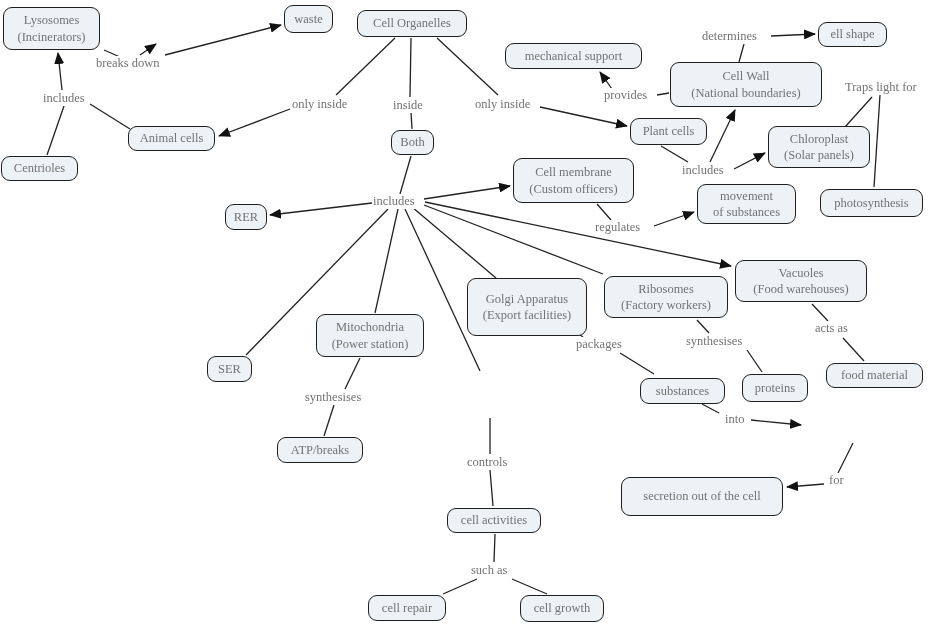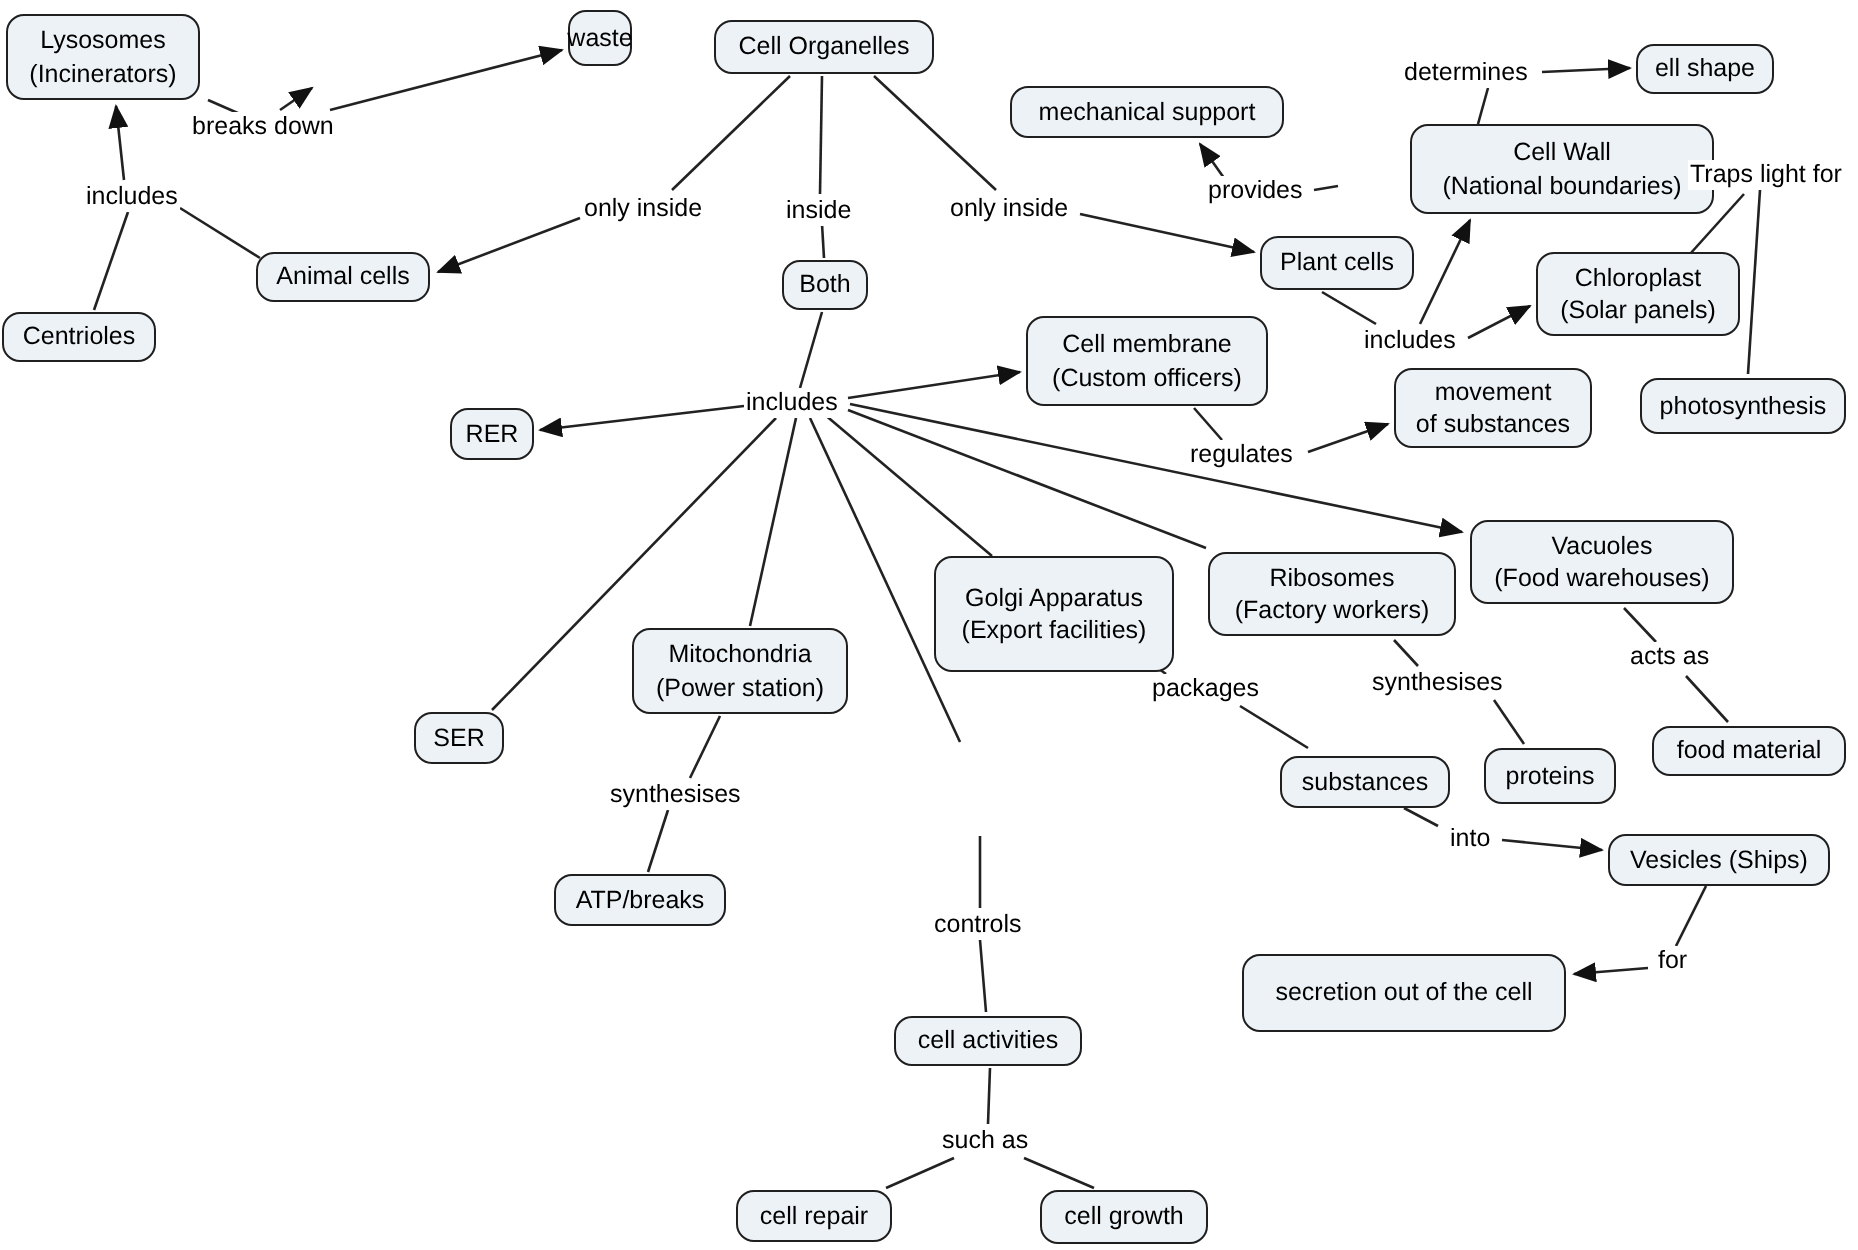--- a/index.html
+++ b/index.html
@@ -1,18 +1,18 @@
 <!DOCTYPE html>
 <html><head>
 <meta charset="utf-8">
 <style>
   html,body{margin:0;padding:0;background:#fff;}
   .canvas{
     position:relative;width:929px;height:625px;background:#ffffff;overflow:hidden;
-    font-family:Liberation Sans, sans-serif;color:#000000;
+    font-family:Liberation Serif, serif;color:#737373;
   }
   .wires{position:absolute;left:0;top:0;width:929px;height:625px;}
   .node{
     position:absolute;box-sizing:border-box;
     display:flex;align-items:center;justify-content:center;text-align:center;
     background:#edf2f6;border:1.5px solid #1f1f1f;border-radius:9px;
     font-size:12.5px;line-height:1.3;white-space:pre;padding:1px 3px;
   }
   .edge-label{
     position:absolute;font-size:12.5px;line-height:1.2;white-space:nowrap;
@@ -78,24 +78,24 @@
       <line x1="843" y1="338" x2="864" y2="361"></line>
       <line x1="702" y1="404" x2="719" y2="413"></line>
       <line x1="751" y1="420" x2="801" y2="425" marker-end="url(#arrow)"></line>
       <line x1="853" y1="443" x2="838" y2="473"></line>
       <line x1="824" y1="484" x2="787" y2="487" marker-end="url(#arrow)"></line>
     </g>
   </svg>
 
   <div class="node" style="left:3px;top:7px;width:97px;height:43px">Lysosomes
 (Incinerators)</div>
-  <div class="node" style="left:284px;top:5px;width:32px;height:28px">waste</div>
+  <div class="node" style="left:284px;top:5px;width:49px;height:28px">waste</div>
   <div class="node" style="left:357px;top:10px;width:110px;height:27px">Cell Organelles</div>
   <div class="node" style="left:505px;top:43px;width:137px;height:26px">mechanical support</div>
-  <div class="node" style="left:705px;top:62px;width:152px;height:45px">Cell Wall
+  <div class="node" style="left:670px;top:62px;width:152px;height:45px">Cell Wall
 (National boundaries)</div>
   <div class="node" style="left:818px;top:22px;width:69px;height:25px">ell shape</div>
   <div class="node" style="left:128px;top:126px;width:87px;height:25px">Animal cells</div>
   <div class="node" style="left:1px;top:156px;width:77px;height:25px">Centrioles</div>
   <div class="node" style="left:630px;top:118px;width:77px;height:27px">Plant cells</div>
   <div class="node" style="left:768px;top:126px;width:102px;height:42px">Chloroplast
 (Solar panels)</div>
   <div class="node" style="left:820px;top:189px;width:103px;height:28px">photosynthesis</div>
   <div class="node" style="left:391px;top:130px;width:43px;height:25px">Both</div>
   <div class="node" style="left:513px;top:158px;width:121px;height:45px">Cell membrane
@@ -109,21 +109,20 @@
 (Export facilities)</div>
   <div class="node" style="left:604px;top:276px;width:124px;height:42px">Ribosomes
 (Factory workers)</div>
   <div class="node" style="left:316px;top:314px;width:108px;height:43px">Mitochondria
 (Power station)</div>
   <div class="node" style="left:207px;top:356px;width:45px;height:26px">SER</div>
   <div class="node" style="left:277px;top:437px;width:86px;height:26px">ATP/breaks</div>
   <div class="node" style="left:640px;top:378px;width:85px;height:26px">substances</div>
   <div class="node" style="left:742px;top:374px;width:66px;height:28px">proteins</div>
   <div class="node" style="left:826px;top:363px;width:97px;height:25px">food material</div>
-  <div class="node" style="left:804px;top:417px;width:111px;height:26px">Vesicles (Ships)</div>
   <div class="node" style="left:621px;top:477px;width:162px;height:39px">secretion out of the cell</div>
   <div class="node" style="left:447px;top:508px;width:94px;height:25px">cell activities</div>
   <div class="node" style="left:368px;top:595px;width:78px;height:26px">cell repair</div>
   <div class="node" style="left:520px;top:595px;width:84px;height:27px">cell growth</div>
 
   <span class="edge-label" style="left:95px;top:56px">breaks down</span>
   <span class="edge-label" style="left:42px;top:91px">includes</span>
   <span class="edge-label" style="left:291px;top:97px">only inside</span>
   <span class="edge-label" style="left:392px;top:98px">inside</span>
   <span class="edge-label" style="left:474px;top:97px">only inside</span>

